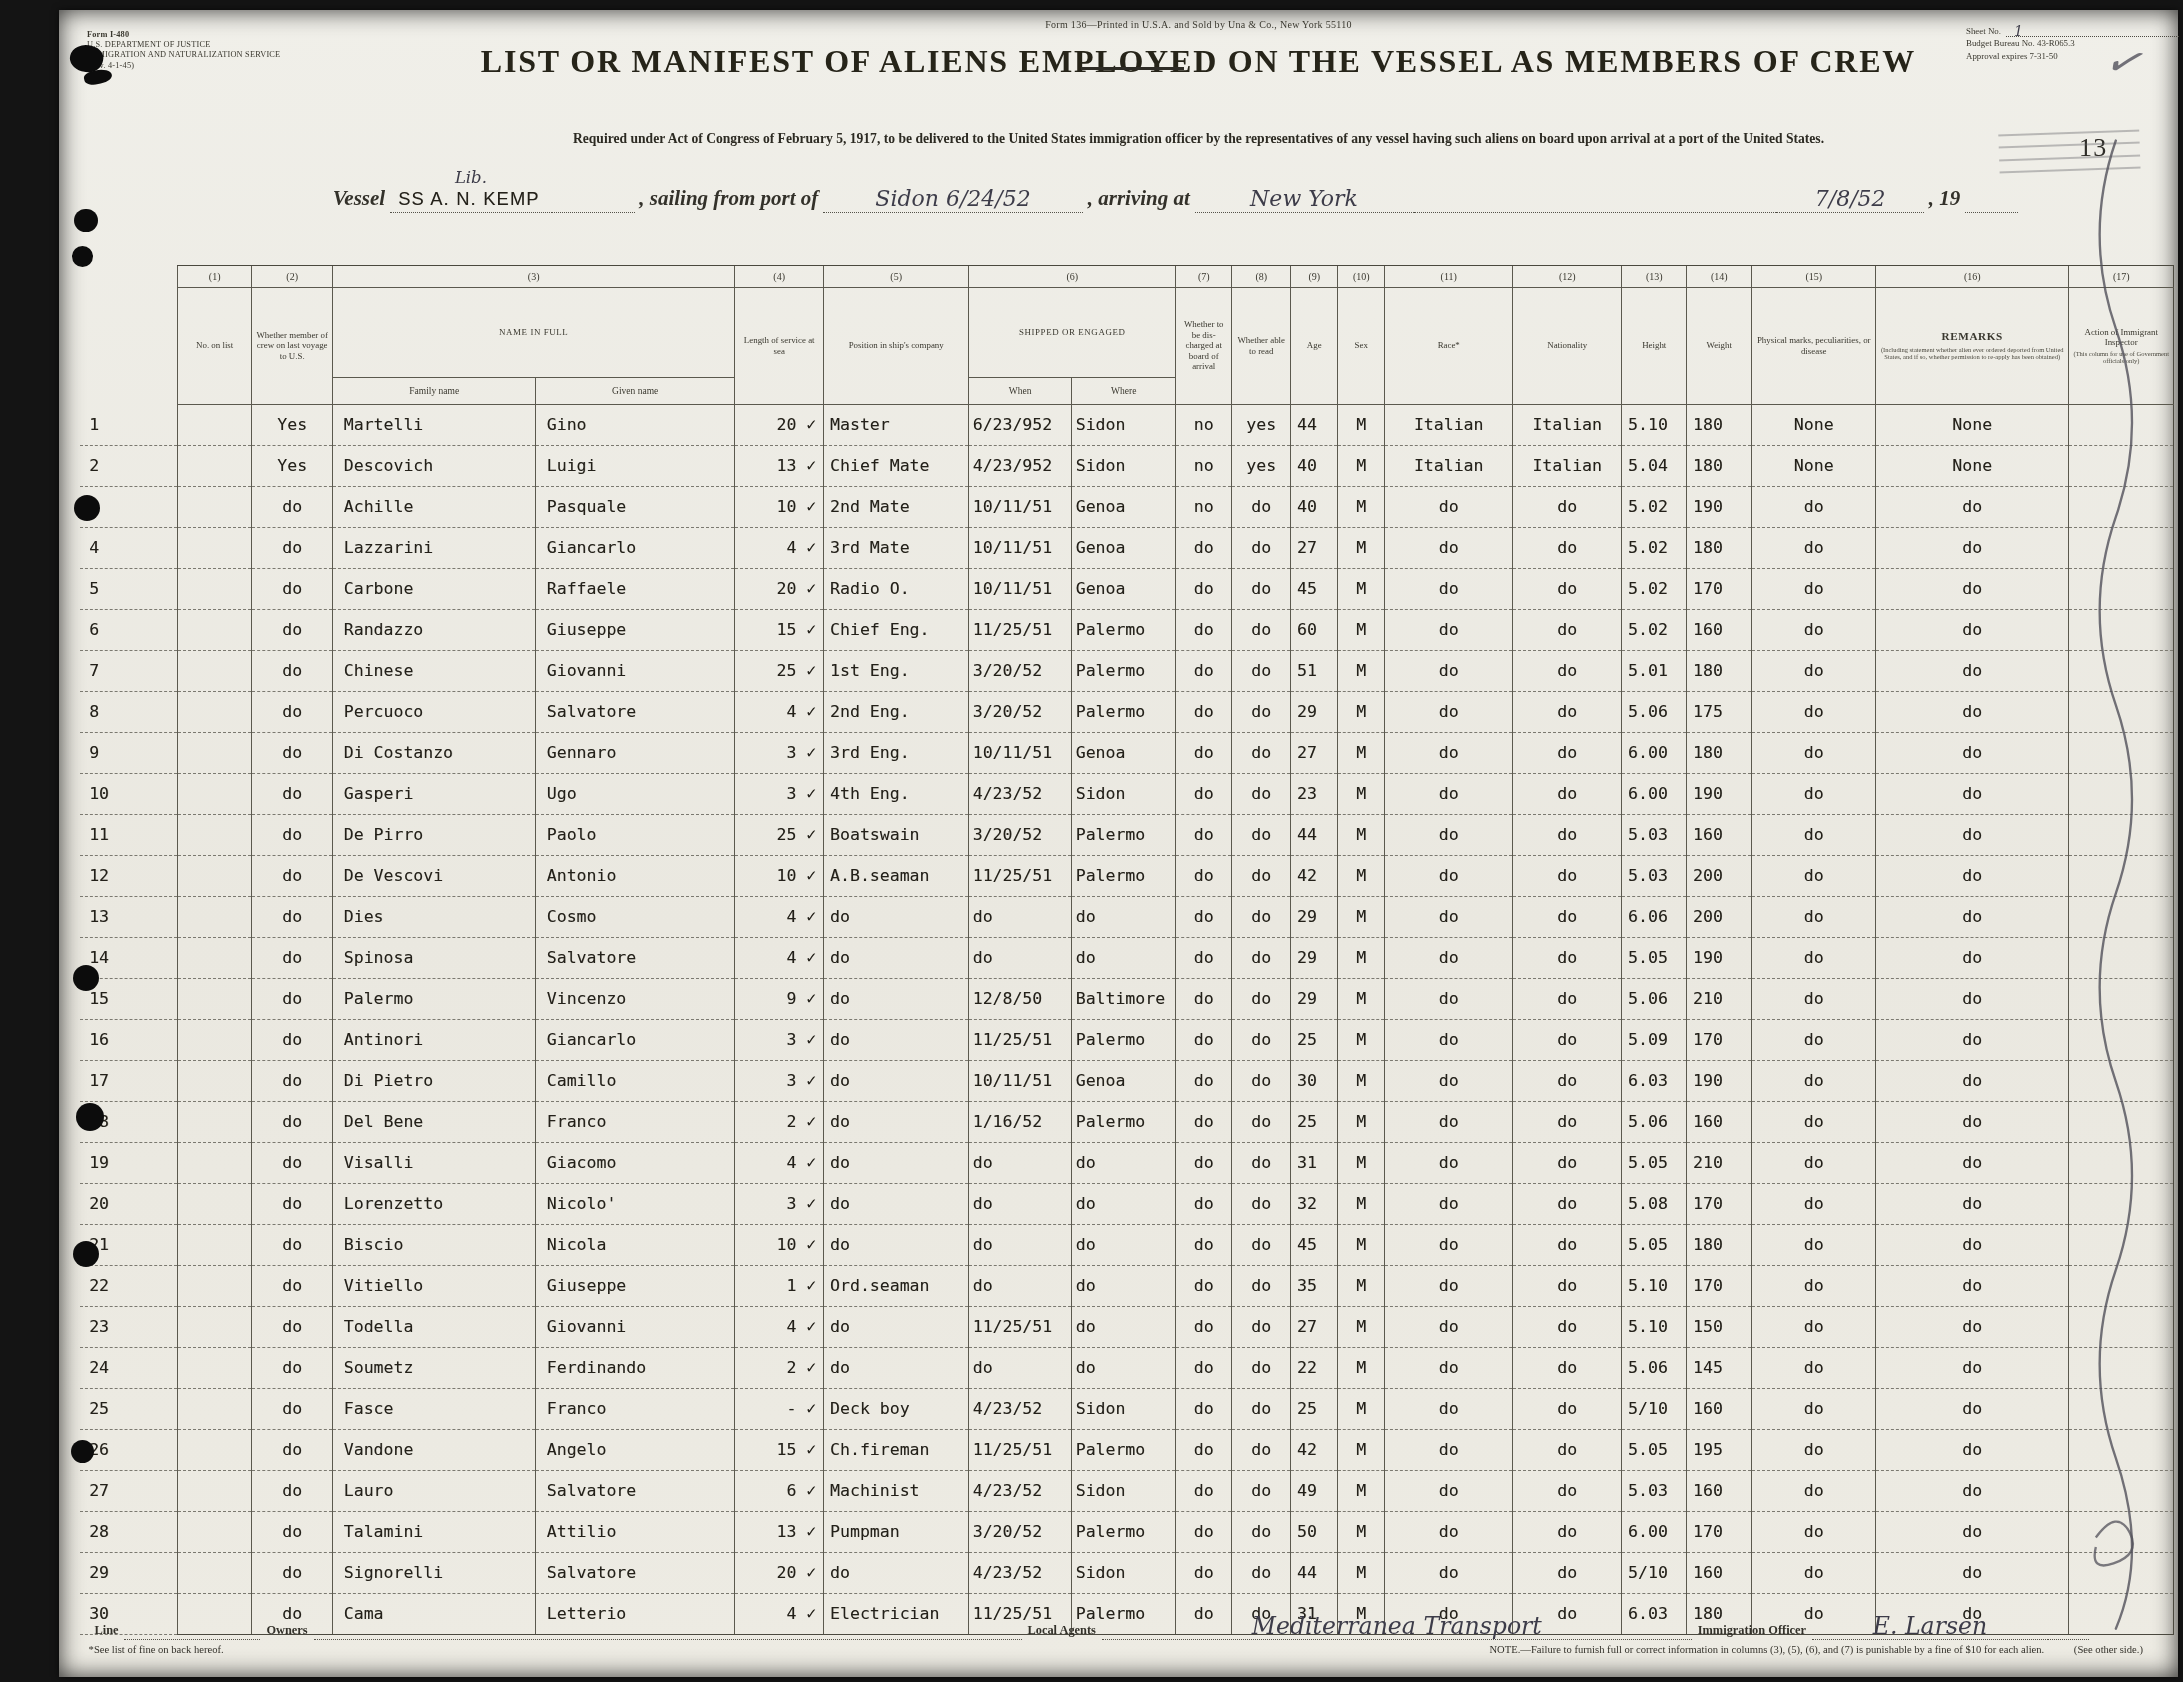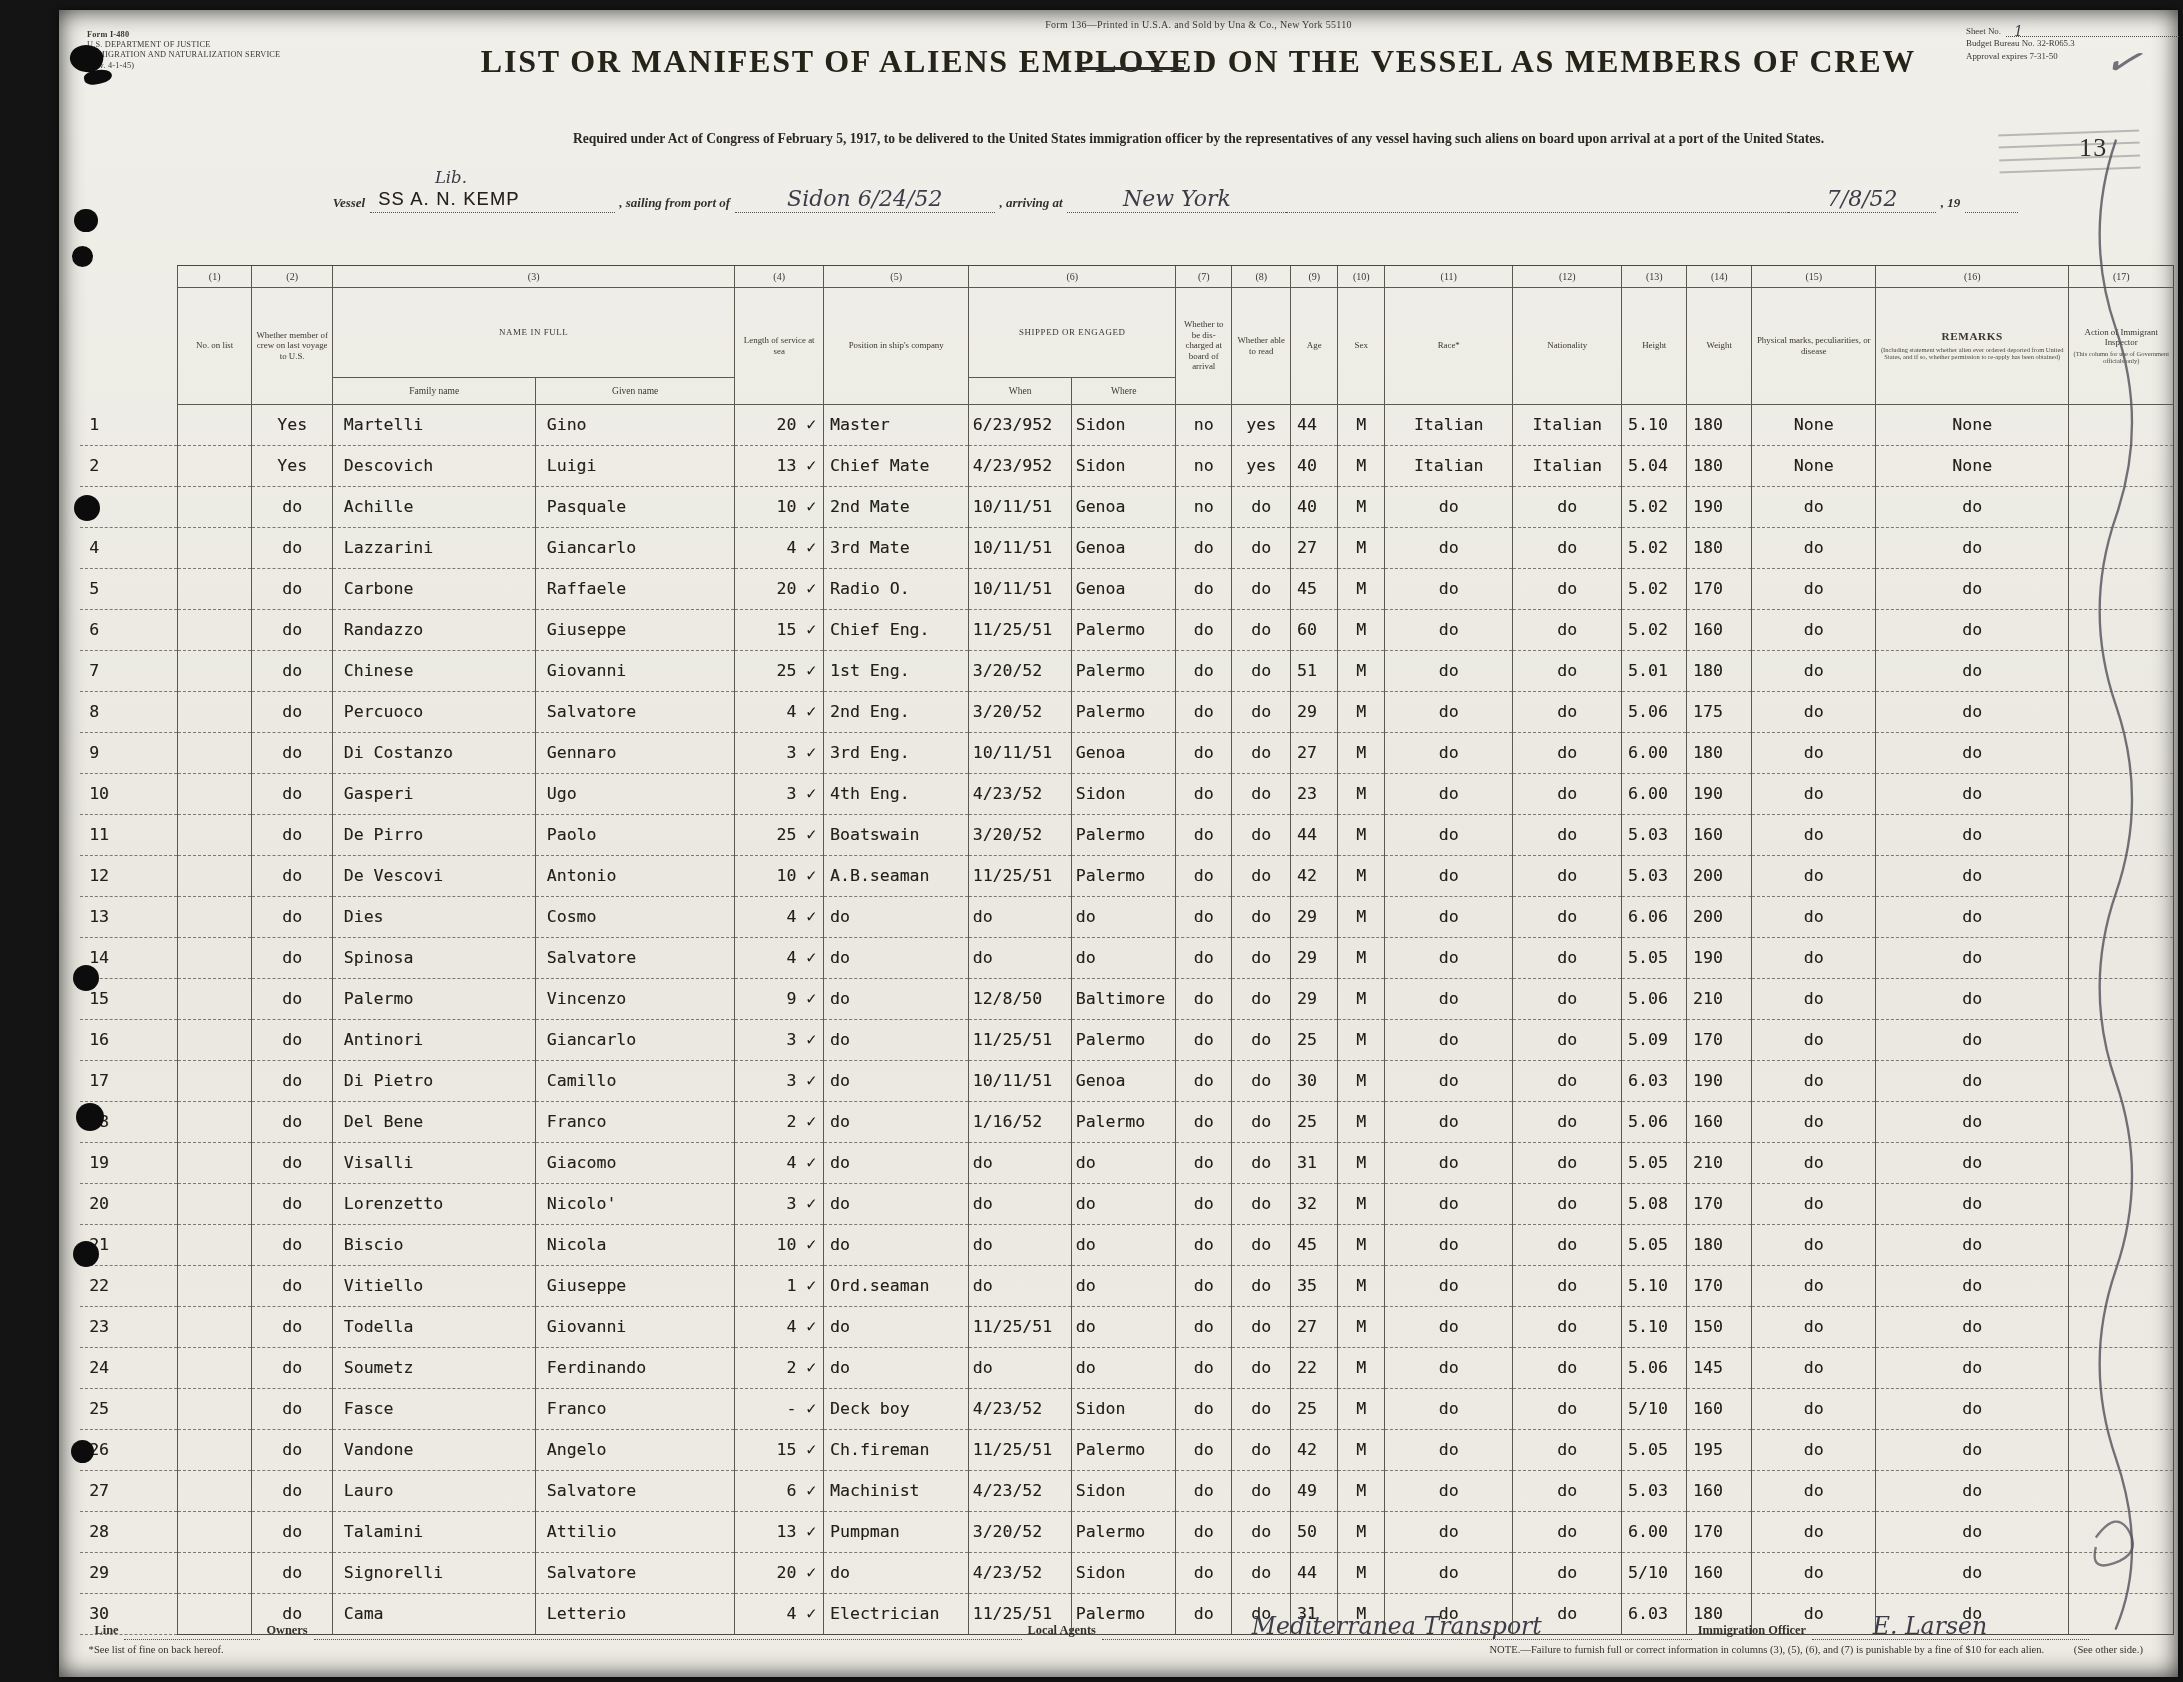--- a/index.html
+++ b/index.html
@@ -25,21 +25,21 @@
   .sheet-block .sheetrow{display:flex;align-items:flex-end;}
   .sheet-block .sheetno{border-bottom:1.2px dotted #4c4a42;flex:1;margin-left:4.7px;font-size:14px;line-height:10.6px;padding-left:8.3px;}
   .page-title{position:absolute;left:201px;right:41px;top:21px;text-align:center;margin:12px;
     font-size:32px;font-weight:bold;letter-spacing:1.8px;color:#262419;}
   .title-underline{position:absolute;left:1022px;top:57px;width:103px;border-top:3px solid #2e2c26;}
   .page-number{position:absolute;left:2020px;top:123px;font-size:26px;color:#2f2d28;letter-spacing:1.2px;}
   .subtitle1{position:absolute;left:201px;right:41px;top:121px;text-align:center;font-size:13.6px;font-weight:bold;color:#2c2a22;}
   .subtitle2{position:absolute;left:201px;right:41px;top:145px;text-align:center;font-size:11.2px;font-weight:bold;color:#2c2a22;}
 
   .vessel-line{position:absolute;left:269px;right:160px;top:170px;height:33px;display:flex;align-items:flex-end;}
-  .vlabel{font-family:"Liberation Serif",serif;font-style:italic;font-weight:bold;font-size:13px;color:#33312a;white-space:nowrap;padding:0 4.7px 1.2px 4.7px;}
+  .vlabel{font-family:"Liberation Serif",serif;font-style:italic;font-weight:bold;font-size:21px;color:#33312a;white-space:nowrap;padding:0 4.7px 1.2px 4.7px;}
   .dots{display:inline-block;border-bottom:1.8px dotted #55534a;height:22.5px;}
   .fill{border-bottom:1.8px dotted #55534a;text-align:center;font-size:22px;line-height:1.1;white-space:nowrap;}
   .vname-wrap{position:relative;border-bottom:1.8px dotted #55534a;padding:0 11.8px 1.2px 8.3px;}
   .vname{font-size:18.3px;letter-spacing:1.2px;text-shadow:0.3px 0.3px 0 rgba(30,28,20,.3);}
   .vlib{position:absolute;left:65px;top:-20px;font-size:16.5px;}
 
   
   table.manifest{position:absolute;left:20.7px;top:255px;width:2092px;border-collapse:collapse;table-layout:fixed;}
   .manifest th,.manifest td{border-left:1.2px solid #5b594e;padding:0;margin:0;overflow:hidden;}
   .manifest .mcol{border-left:none;}
@@ -98,21 +98,21 @@
     <div>U.S. DEPARTMENT OF JUSTICE</div>
     <div>IMMIGRATION AND NATURALIZATION SERVICE</div>
     <div>(Rev. 4-1-45)</div>
   </div>
 
   <div class="sheet-block printed">
     <div class="sheetrow">
       <span>Sheet No.</span>
       <span class="hand sheetno">1</span>
     </div>
-    <div>Budget Bureau No. 32-R065.3</div>
+    <div>Budget Bureau No. 43-R065.3</div>
     <div>Approval expires 7-31-50</div>
   </div>
 
   <h1 class="page-title printed">LIST OR MANIFEST OF ALIENS EMPLOYED ON THE VESSEL AS MEMBERS OF CREW</h1>
   <div class="title-underline"></div>
   <div class="page-number printed">13</div>
 
   <div class="subtitle1 printed">Required under Act of Congress of February 5, 1917, to be delivered to the United States immigration officer by the representatives of any vessel having such aliens on board upon arrival at a port of the United States.</div>
 
   <div class="vessel-line">

